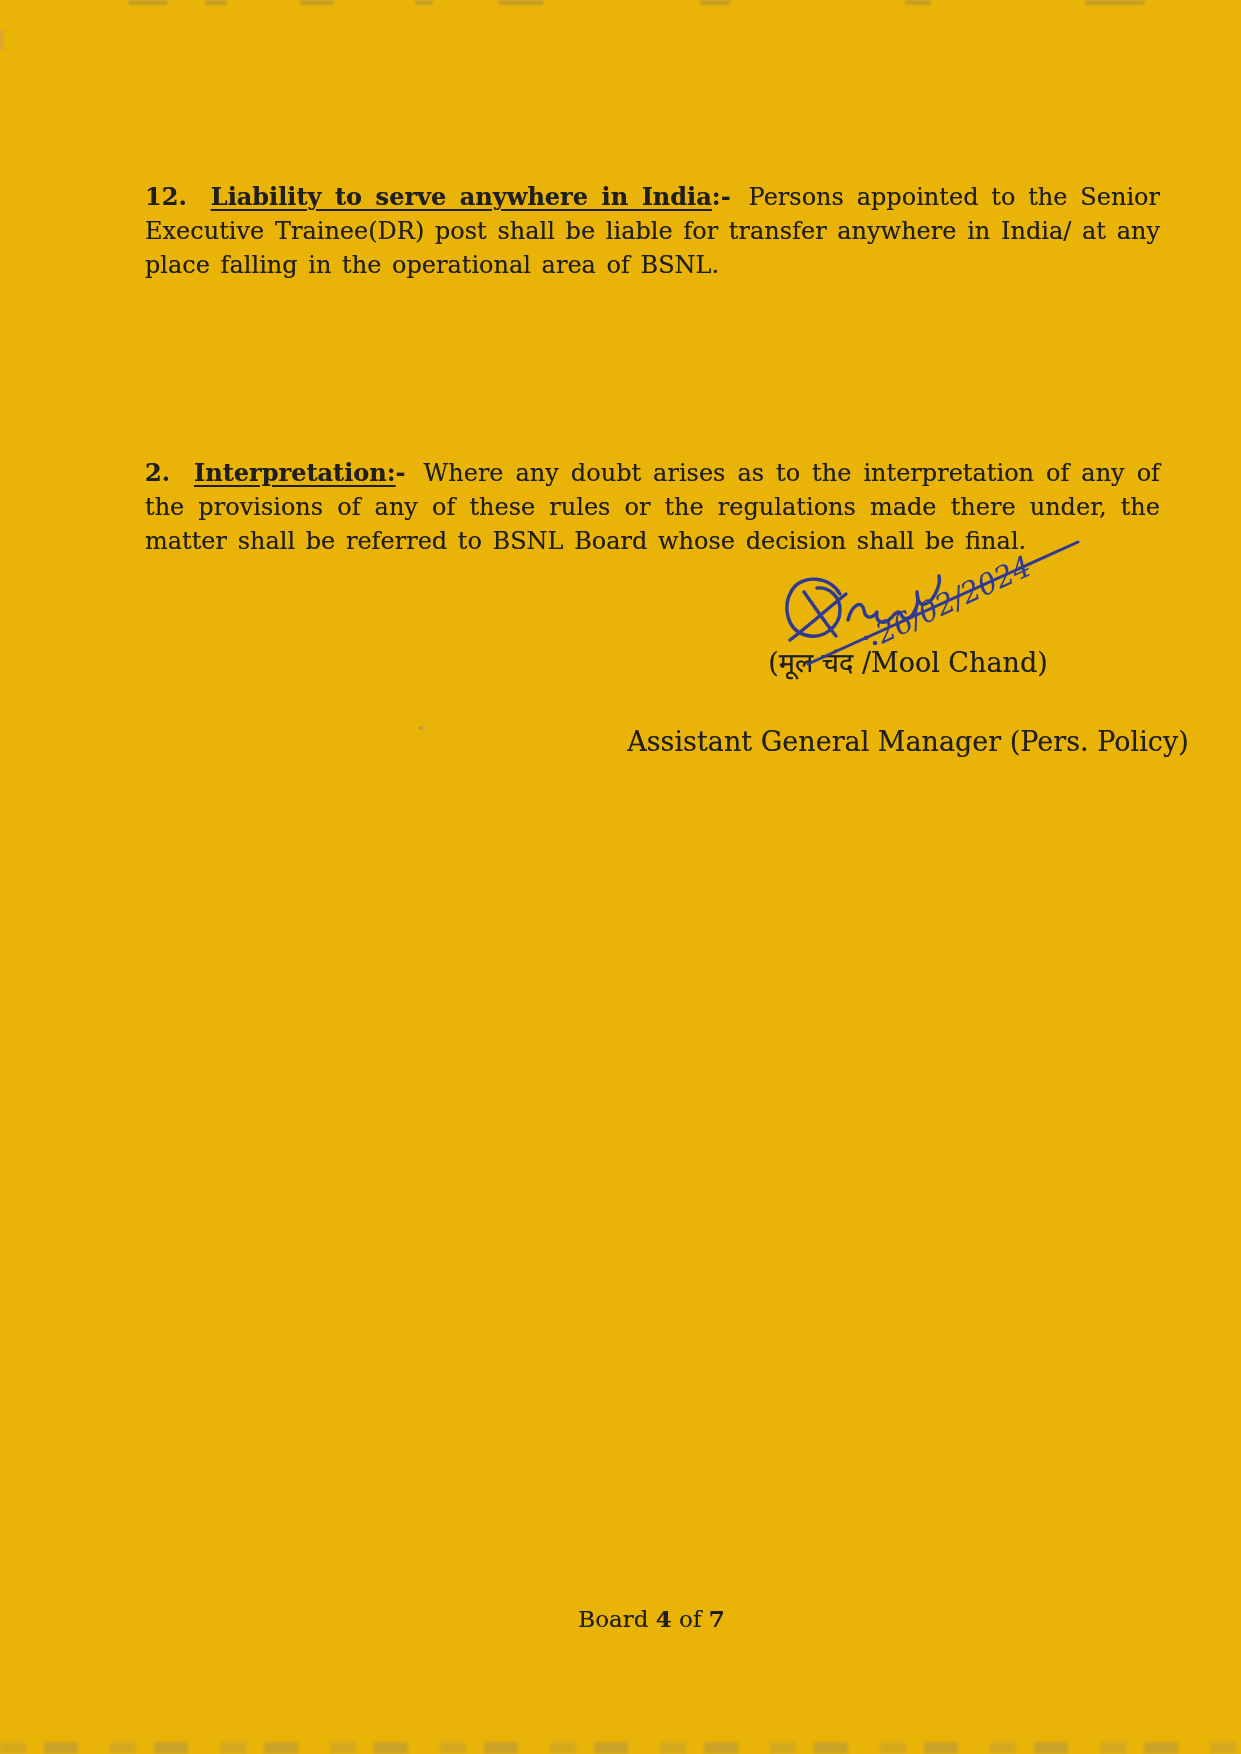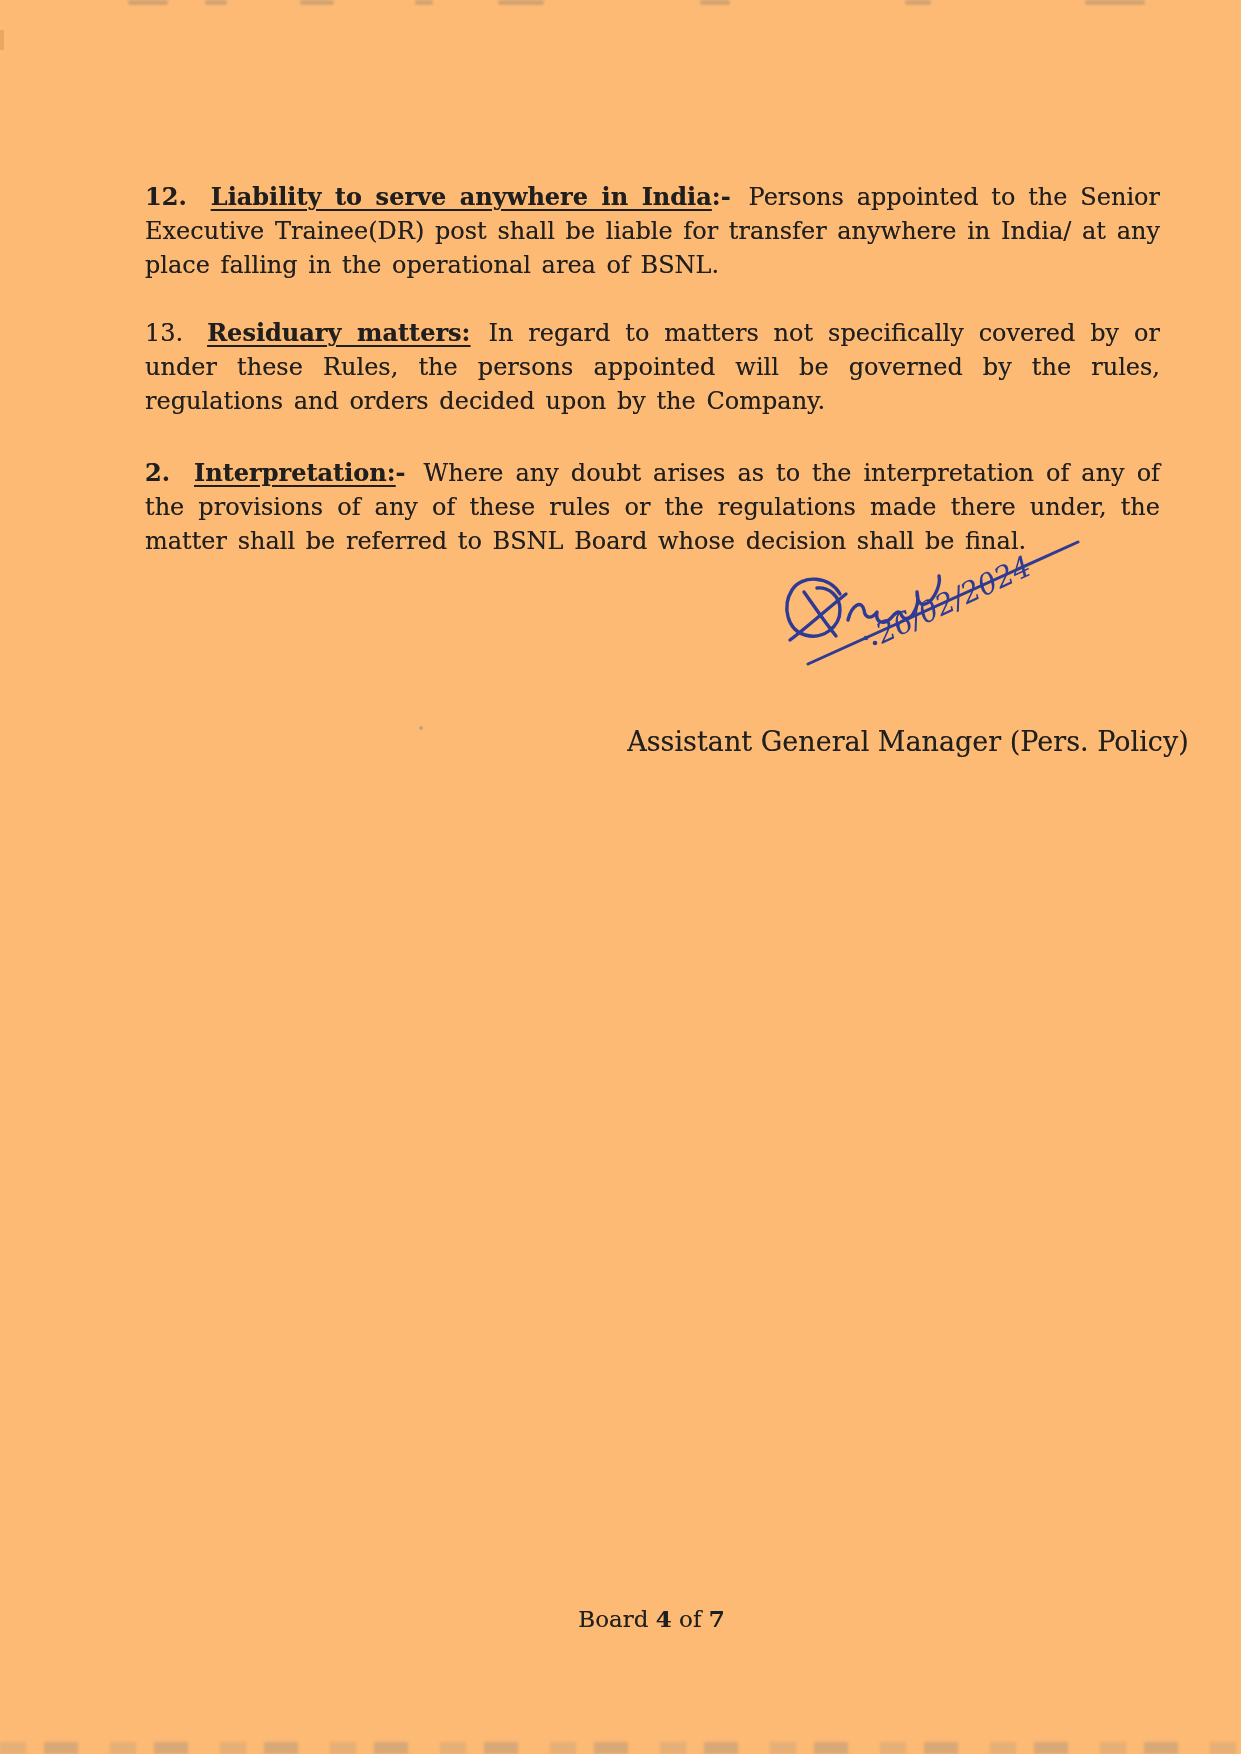--- a/index.html
+++ b/index.html
@@ -1,20 +1,20 @@
 <!DOCTYPE html>
 <html><head>
 <meta charset="utf-8">
 <style>
   html,body{margin:0;padding:0;background:#e8e8e8;}
   .page{
     position:relative;
     width:1241px;height:1754px;
     margin:0 auto;
-    background:#fdba74;
+    background:#eab308;
     overflow:hidden;
     font-family:"DejaVu Serif", serif;
     color:#1f1f1f;
   }
   .para{
     position:absolute;
     left:145px;width:1015px;
     margin:0;
     font-size:24px;
     line-height:34px;
@@ -80,23 +80,20 @@
     <span style="left:700px;width:30px;"></span>
     <span style="left:905px;width:26px;"></span>
     <span style="left:1085px;width:60px;"></span>
   </div>
   <div class="artifact left-mark"></div>
 
   <p class="para" style="top:180px;">
     <span class="pnum">12.</span><span class="phead">Liability to serve anywhere in India</span><span class="psuf">:-</span><span class="pbody">Persons appointed to the Senior Executive Trainee(DR) post shall be liable for transfer anywhere in India/ at any place falling in the operational area of BSNL.</span>
   </p>
 
-  <p class="para" style="top:316px;">
-    <span class="pnum" style="font-weight:normal;">13.</span><span class="phead">Residuary matters:</span><span class="psuf"></span><span class="pbody">In regard to matters not specifically covered by or under these Rules, the persons appointed will be governed by the rules, regulations and orders decided upon by the Company.</span>
-  </p>
 
   <p class="para" style="top:456px;">
     <span class="pnum">2.</span><span class="phead">Interpretation:</span><span class="psuf">-</span><span class="pbody">Where any doubt arises as to the interpretation of any of the provisions of any of these rules or the regulations made there under, the matter shall be referred to BSNL Board whose decision shall be final.</span>
   </p>
 
   <svg class="signature-svg" viewBox="0 0 420 140">
     <g stroke="#2e3a93" fill="none" stroke-width="3.4" stroke-linecap="round" stroke-linejoin="round">
 
       <path d="M150 62 C140 44 112 42 102 58 C92 74 97 98 115 103 C133 108 150 95 150 78 C150 64 139 55 127 56"></path>
 
@@ -106,20 +103,21 @@
       <path d="M158 88 C162 72 172 68 174 78 C175 86 181 88 187 80 C185 90 193 94 201 86 C205 81 209 78 211 82 C213 88 219 88 223 82 C227 76 229 68 227 60 C227 70 231 76 239 70 C245 65 251 52 249 44"></path>
 
       <path d="M118 132 L388 10" stroke-width="3"></path>
 
       <circle cx="176" cy="106" r="2.3" fill="#2e3a93" stroke="none"></circle>
       <circle cx="185" cy="111" r="2.3" fill="#2e3a93" stroke="none"></circle>
     </g>
     <text transform="translate(192 112) rotate(-25)" font-family="DejaVu Serif, serif" font-style="italic" font-size="29" fill="#2e3a93">26/02/2024</text>
   </svg>
 
+  <div class="sig-line sig-name">(मूल चंद /Mool Chand)</div>
   <div class="sig-line sig-desig-en">Assistant General Manager (Pers. Policy)</div>
 
   <div class="artifact stray-dot"></div>
 
   <div class="footer">
     <span>Board</span>
     <span class="bnum">4</span>
     <span>of</span>
     <span class="bnum">7</span>
   </div>

